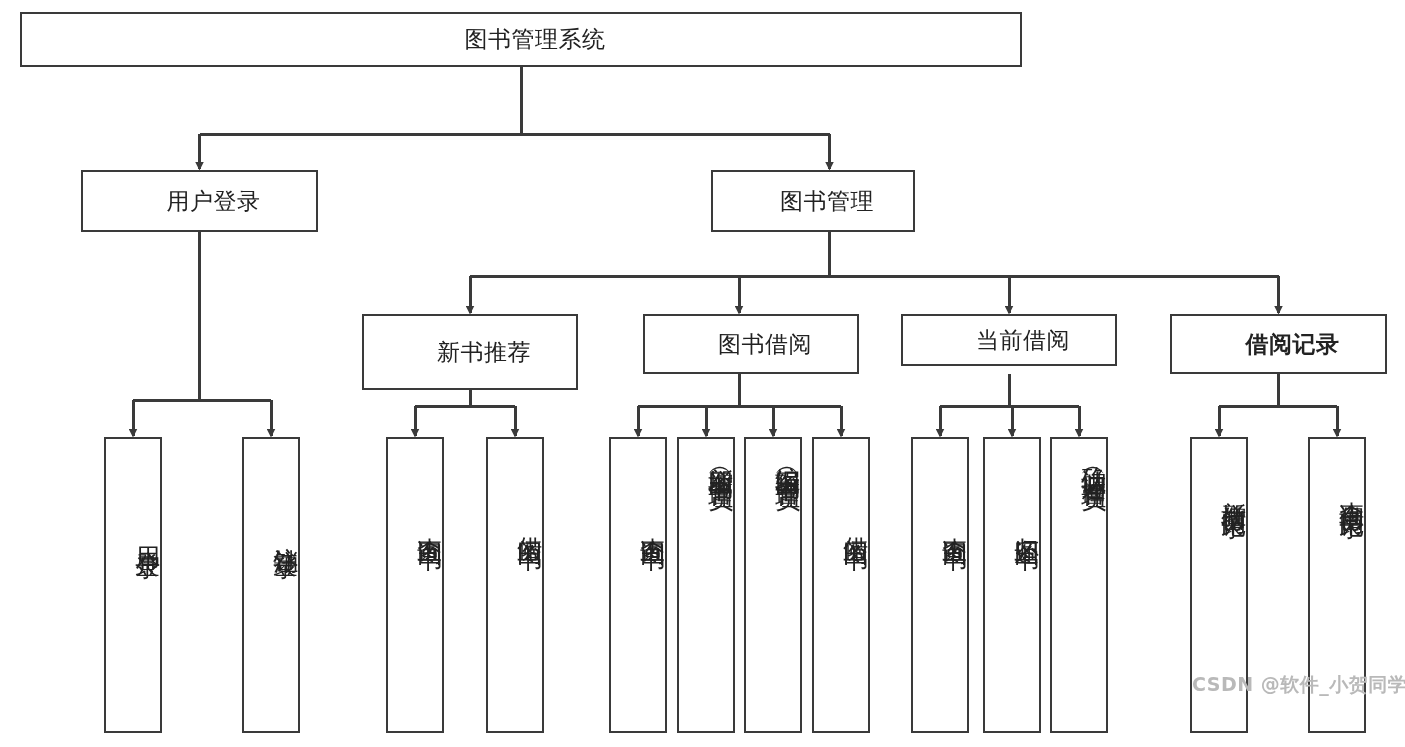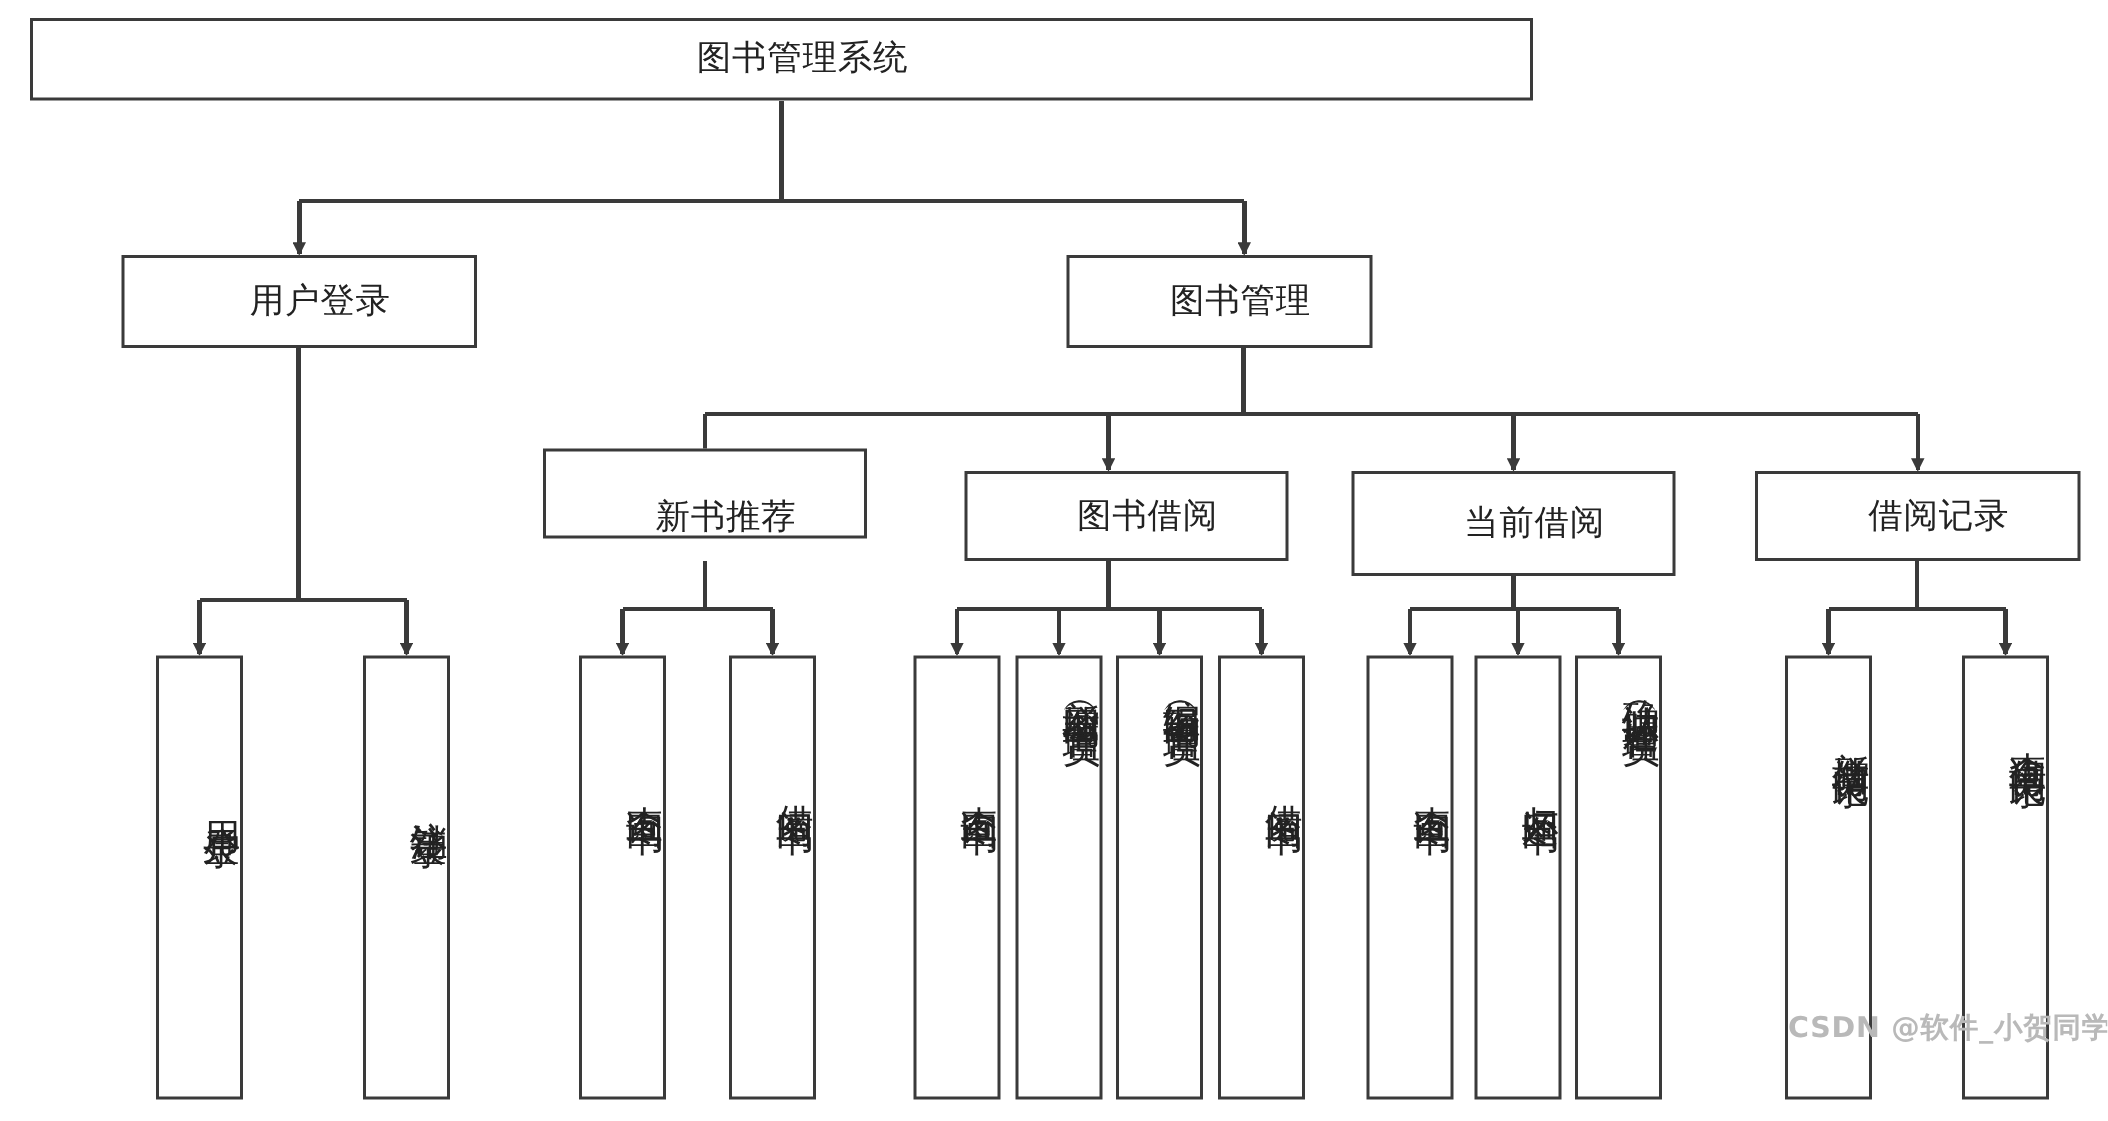--- a/index.html
+++ b/index.html
@@ -115,30 +115,30 @@
   <div id="node-layer">
       <div class="node horizontal" id="node-root" style="left: 20px; top: 12px; width: 1002px; height: 55px;">
         <span class="label">图书管理系统</span>
       </div>
       <div class="node horizontal" id="node-user-login" style="left: 81px; top: 170px; width: 237px; height: 62px;">
         <span class="label">用户登录</span>
       </div>
       <div class="node horizontal" id="node-book-manage" style="left: 711px; top: 170px; width: 204px; height: 62px;">
         <span class="label">图书管理</span>
       </div>
-      <div class="node horizontal" id="node-new-book-recommend" style="left: 362px; top: 299px; width: 216px; height: 60px; align-items: flex-end;">
+      <div class="node horizontal" id="node-new-book-recommend" style="left: 362px; top: 314px; width: 216px; height: 76px;">
         <span class="label">新书推荐</span>
       </div>
       <div class="node horizontal" id="node-book-borrow" style="left: 631px; top: 314px; width: 216px; height: 60px; margin-left: 12px;">
         <span class="label">图书借阅</span>
       </div>
-      <div class="node horizontal" id="node-current-borrow" style="left: 901px; top: 314px; width: 216px; height: 70px;">
+      <div class="node horizontal" id="node-current-borrow" style="left: 901px; top: 314px; width: 216px; height: 52px;">
         <span class="label">当前借阅</span>
       </div>
-      <div class="node horizontal" id="node-borrow-record" style="left: 1170px; top: 314px; width: 217px; height: 60px;">
+      <div class="node horizontal" id="node-borrow-record" style="left: 1170px; top: 314px; width: 217px; height: 60px; font-weight: bold;">
         <span class="label">借阅记录</span>
       </div>
       <div class="node vertical" id="node-leaf-user-login" style="left: 104px; top: 437px; width: 58px; height: 296px;">
         <span class="label" style="margin-top: 88px;">用户登录</span>
       </div>
       <div class="node vertical" id="node-leaf-logout" style="left: 242px; top: 437px; width: 58px; height: 296px;">
         <span class="label" style="margin-top: 88px;">注销登录</span>
       </div>
       <div class="node vertical" id="node-leaf-query-book-1" style="left: 386px; top: 437px; width: 58px; height: 296px;">
         <span class="label" style="margin-top: 78px;">查询图书</span>

